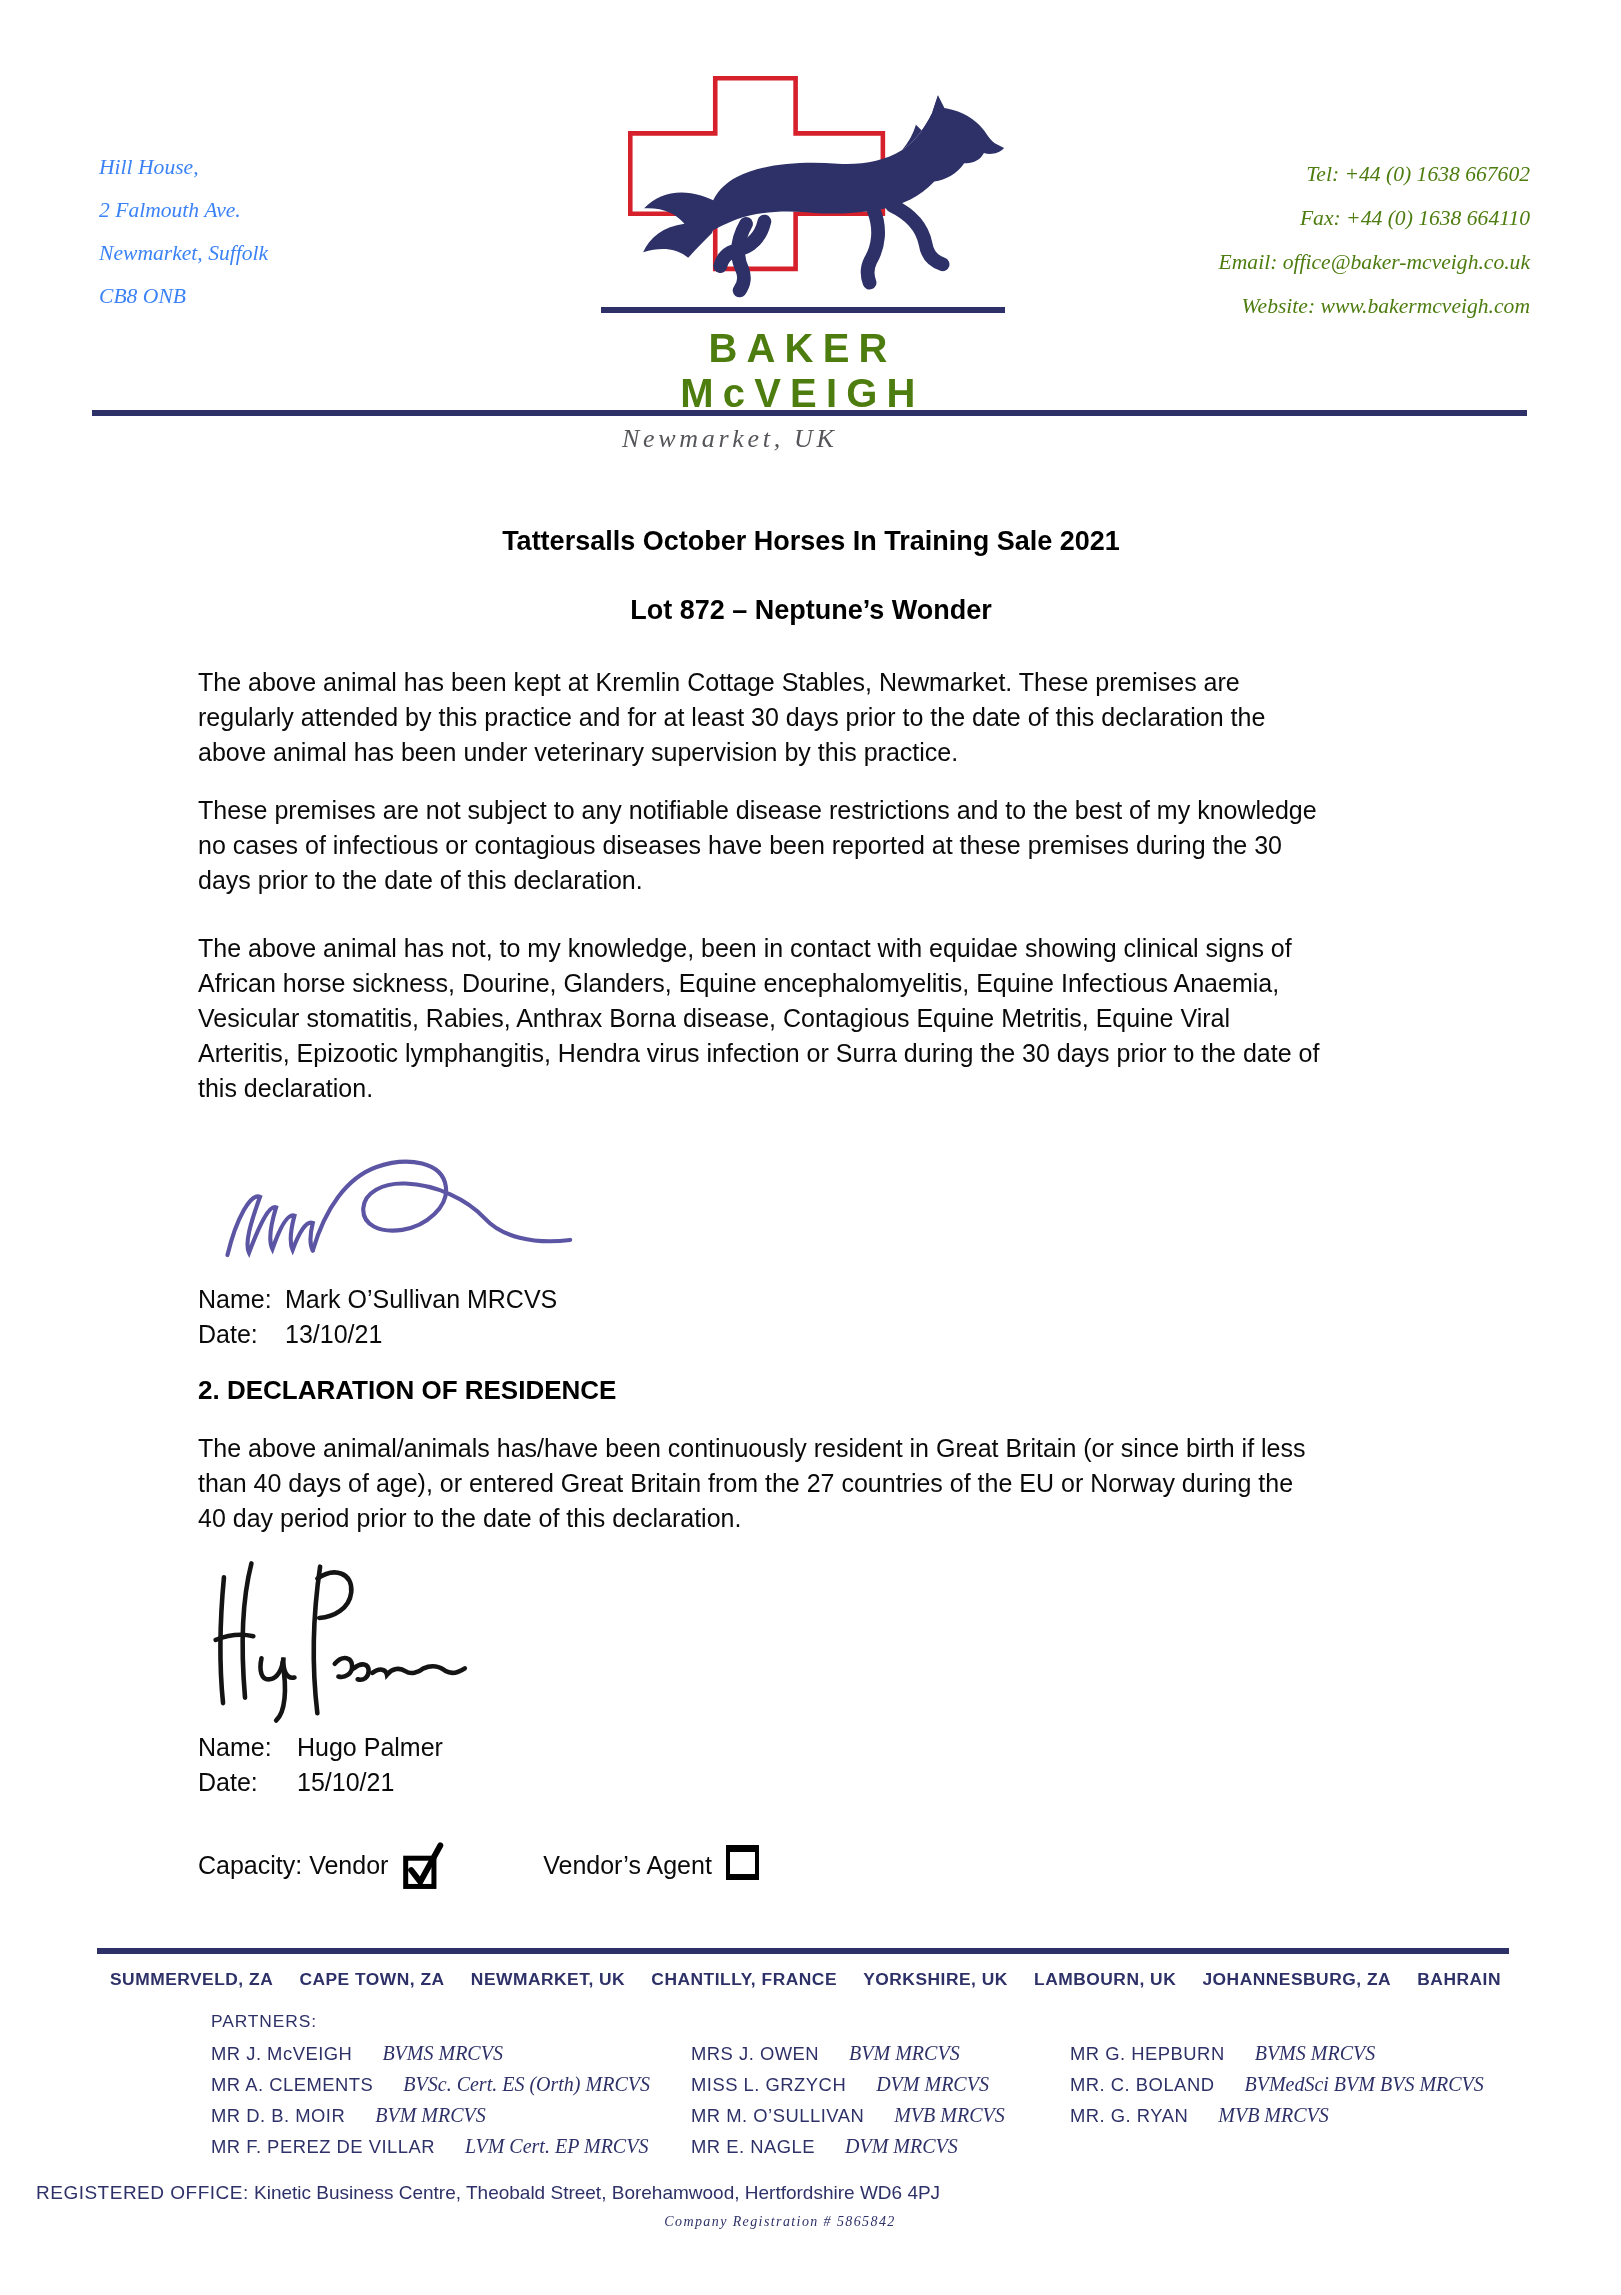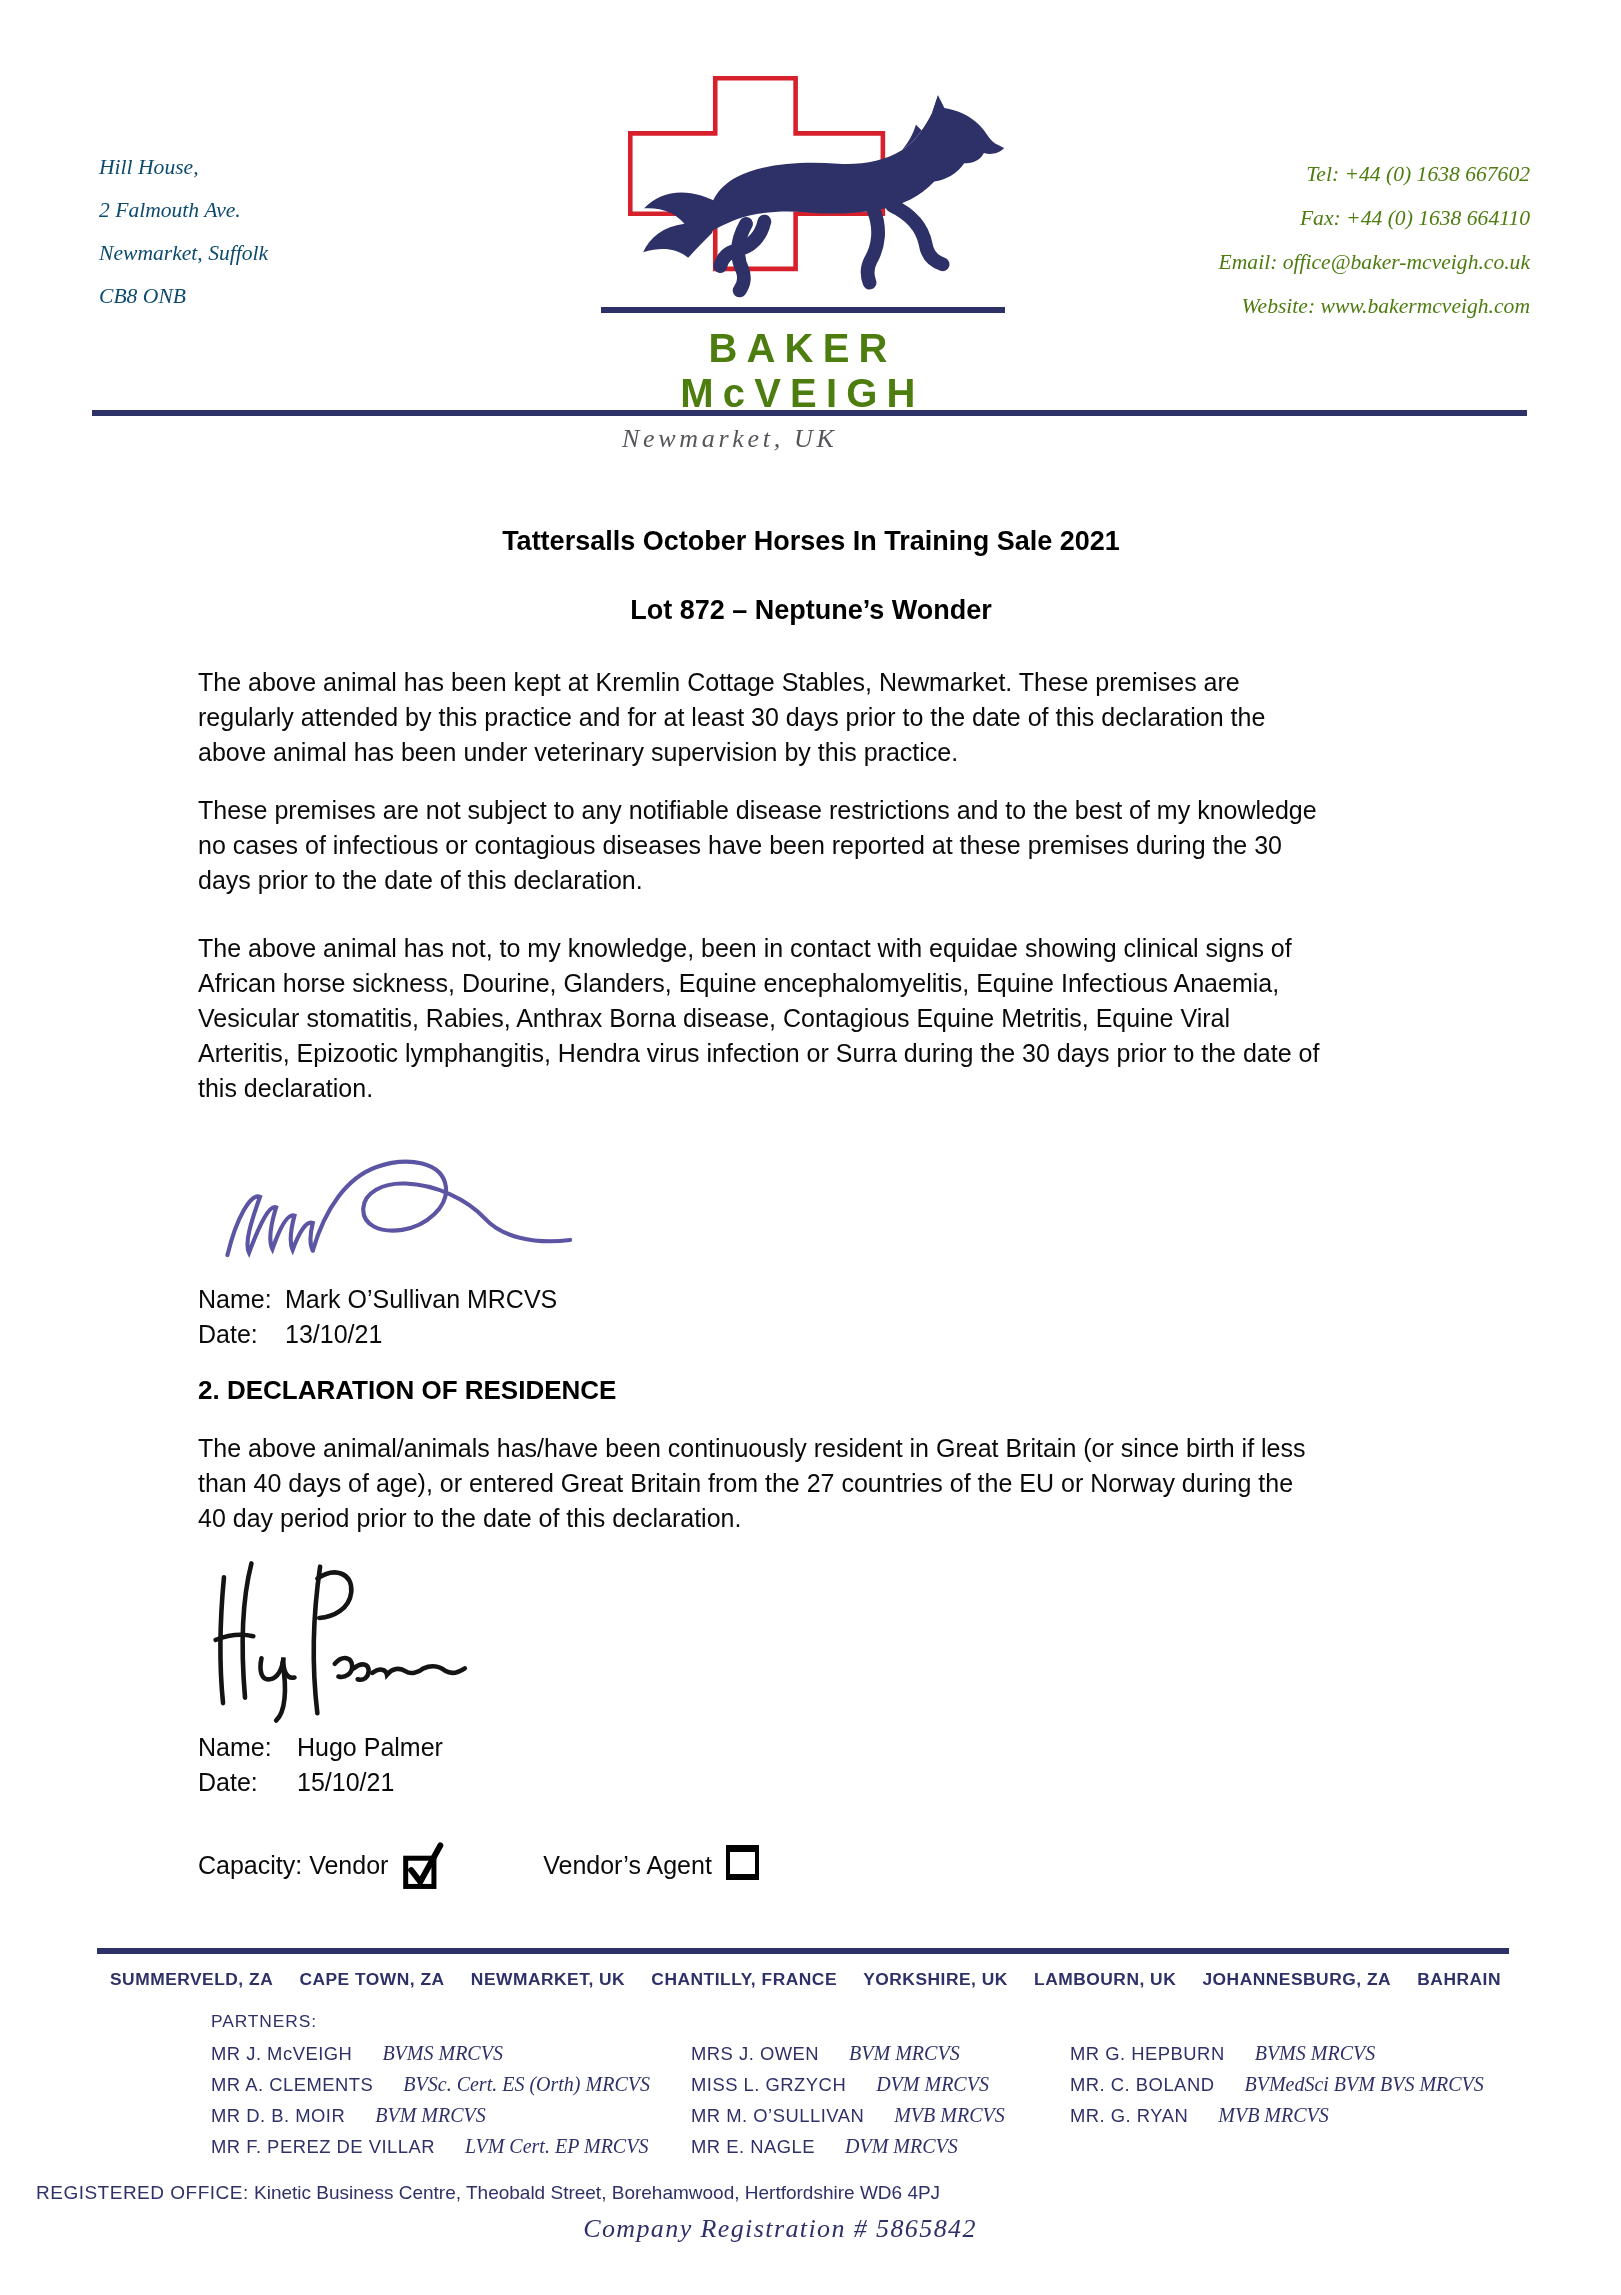--- a/index.html
+++ b/index.html
@@ -1,20 +1,20 @@
 <!DOCTYPE html>
 <html style="font-size:7.3px"><head>
 <meta charset="utf-8">
 <style>
   html,body{margin:0;padding:0;background:#e8e8e8;}
   .page{position:relative;width:1622px;height:2295px;background:#ffffff;
         font-family:"Liberation Sans",sans-serif;color:#111;overflow:hidden;}
   
   .address{position:absolute;left:99px;top:146px;font-family:"Liberation Serif",serif;
-           font-style:italic;color:#0c4a6e;font-size:21.6px;line-height:43px;white-space:pre-line;}
+           font-style:italic;color:#3b82f6;font-size:21.6px;line-height:43px;white-space:pre-line;}
   .contact{position:absolute;right:92px;top:152px;text-align:right;font-family:"Liberation Serif",serif;
            font-style:italic;color:#4d7c0f;font-size:21.6px;line-height:44px;white-space:pre-line;}
   .logo{position:absolute;left:598px;top:53px;width:409px;text-align:center;}
   .logo-rule{width:404px;height:6px;background:#2e3168;margin:3.7px auto 0 auto;}
   .logo-name{margin-top:13px;font-size:40px;font-weight:700;letter-spacing:9.2px;color:#4d7c0f;}
   .logo-sub{margin-top:8.3px;text-align:left;padding-left:24px;font-family:"Liberation Serif",serif;
             font-style:italic;font-size:26px;letter-spacing:3.7px;color:#55565a;}
   .header-rule{position:absolute;left:92px;top:410px;width:1435px;height:5.5px;background:#2e3168;}
   
   .title{position:absolute;left:0;width:1622px;text-align:center;font-weight:700;font-size:27px;color:#000;}
@@ -41,21 +41,21 @@
   .partners-label{position:absolute;left:211px;top:2011px;font-size:17.4px;letter-spacing:0.9px;color:#2e3168;}
   .pcol{position:absolute;top:2042px;color:#2e3168;}
   .pcol1{left:211px;} .pcol2{left:691px;} .pcol3{left:1070px;}
   .prow{height:31px;display:flex;align-items:baseline;white-space:nowrap;}
   .pname{font-size:18.4px;letter-spacing:0.5px;}
   .pqual{font-family:"Liberation Serif",serif;font-style:italic;font-size:20px;margin-left:30px;}
   .regoffice{position:absolute;left:0;top:2182px;width:1622px;
              font-size:19px;color:#2e3168;padding-left:36px;}
   .regoffice .ro-label{letter-spacing:0.5px;}
   .companyreg{position:absolute;left:0;top:2214px;width:1560px;text-align:center;
-              font-family:"Liberation Serif",serif;font-style:italic;font-size:26px;
+              font-family:"Liberation Serif",serif;font-style:italic;font-size:14px;
               letter-spacing:1.4px;color:#2e3168;}
 </style>
 </head>
 <body>
 
 <div class="page">
 
   <div class="address">Hill House,
 2 Falmouth Ave.
 Newmarket, Suffolk

